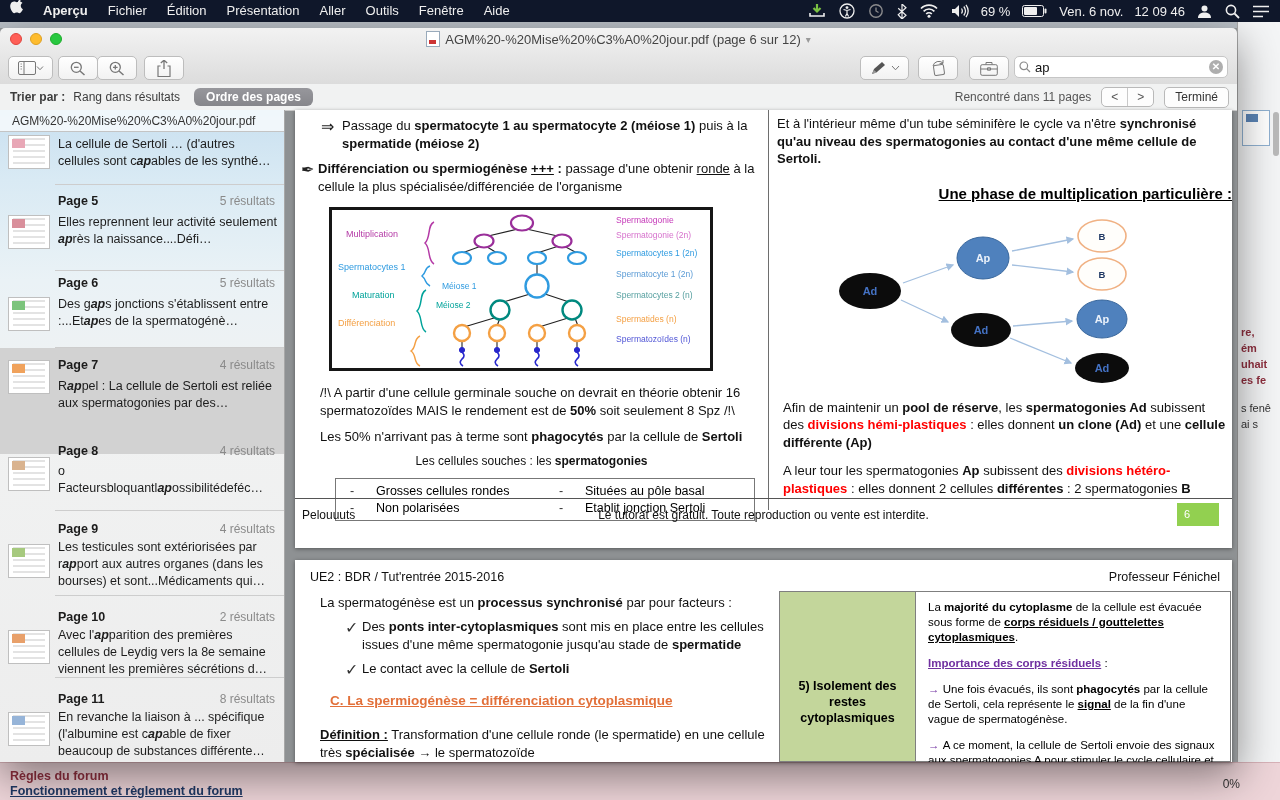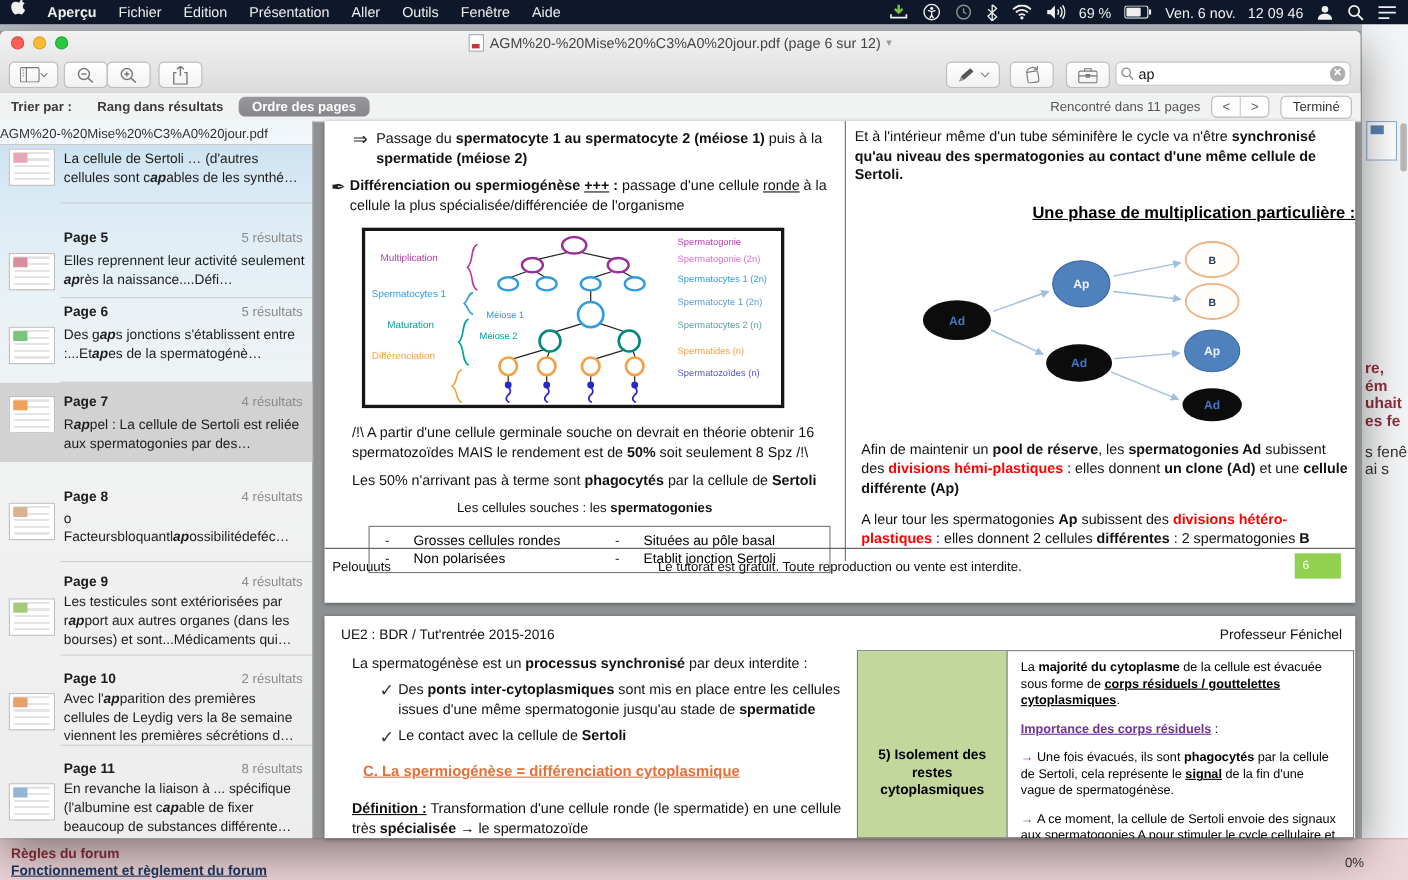--- a/index.html
+++ b/index.html
@@ -8,21 +8,21 @@
   
   .menubar{position:absolute;left:0;top:0;width:1280px;height:22px;background:#0f172a;color:#efefef;
            display:flex;align-items:center;font-size:13px;z-index:60;}
   .mi{padding:0 10px;line-height:22px;}
   .mi.app{font-weight:bold;}
   .mb-right{margin-left:auto;display:flex;align-items:center;gap:7px;padding-right:8px;}
   .si{display:flex;align-items:center;justify-content:center;height:22px;padding:0 3px;}
   .mb-text{font-size:13px;padding:0 2px;}
   
   .bg-right{position:absolute;left:1237px;top:22px;width:43px;height:740px;background:#f4f5f6;border-left:1px solid #a9a9a9;z-index:1;}
-  .bg-frag{position:absolute;left:3px;font-size:14px;font-weight:bold;color:#8e2f3e;white-space:nowrap;overflow:hidden;width:40px;}
+  .bg-frag{position:absolute;left:3px;font-size:11px;font-weight:bold;color:#8e2f3e;white-space:nowrap;overflow:hidden;width:40px;}
   .bg-frag.plain{color:#333;font-weight:normal;}
   .bg-mini{position:absolute;left:4px;top:88px;width:26px;height:34px;background:#fff;border:1px solid #8fb0d0;}
   .bg-mini:after{content:"";position:absolute;left:3px;top:3px;width:12px;height:8px;background:#5b84b5;}
   .bg-scroll{position:absolute;right:2px;top:90px;width:6px;height:44px;border-radius:3px;background:#b9b9b9;}
   .bg-bottom{position:absolute;left:0;top:762px;width:1280px;height:38px;background:#eed5d9;border-top:1px solid #d8b2b8;z-index:1;}
   .forum-title{position:absolute;left:10px;top:6px;font-size:12.5px;font-weight:bold;color:#8e2f3e;}
   .forum-link{position:absolute;left:10px;top:21px;font-size:12.5px;font-weight:bold;color:#1f3864;text-decoration:underline;}
   .zoom-pct{position:absolute;right:40px;top:14px;font-size:12px;color:#333;}
   
   .window{position:absolute;left:0;top:28px;width:1237px;height:734px;z-index:10;
@@ -46,34 +46,34 @@
   .tbtn svg{display:block;}
   .searchfield{position:absolute;top:6px;left:1014px;width:214px;height:22px;background:#fff;border:1px solid #c6c6c6;
         border-radius:5px;display:flex;align-items:center;padding:0 4px;box-sizing:border-box;}
   .searchfield .q{font-size:13px;color:#111;margin-left:4px;flex:1;}
   .clearbtn{width:14px;height:14px;border-radius:50%;background:#aeaeae;color:#fff;font-size:10px;line-height:14px;
         text-align:center;font-weight:bold;}
   
   .findbar{position:absolute;left:0;top:56px;width:100%;height:26px;background:#f1f2f2;border-bottom:1px solid #c9c9c9;
         display:flex;align-items:center;font-size:12px;color:#3c3c3c;}
   .fb-label{font-weight:bold;margin-left:10px;}
-  .fb-rank{font-weight:bold;margin-left:23px;}
+  .fb-rank{font-weight:normal;margin-left:8px;}
   .fb-pill{margin-left:14px;background:linear-gradient(#97979c,#86868b);color:#fff;font-weight:bold;
         border-radius:6px;padding:2px 12px;}
   .fb-found{margin-left:auto;color:#555;}
   .fb-nav{display:flex;margin-left:10px;border:1px solid #b9b9b9;border-radius:5px;overflow:hidden;background:#fdfdfd;}
   .fb-nav .nb{width:25px;height:18px;text-align:center;line-height:18px;color:#555;}
   .fb-nav .nb:first-child{border-right:1px solid #c9c9c9;}
   .fb-done{margin-left:10px;margin-right:8px;border:1px solid #b9b9b9;border-radius:5px;background:#fdfdfd;
         padding:1px 10px;height:17px;line-height:17px;color:#333;}
   
   .sidebar{position:absolute;left:0;top:82px;width:285px;height:652px;overflow:hidden;border-right:1px solid #a8a8a8;box-sizing:border-box;
     background:linear-gradient(180deg,#c9e0f0 0px,#d9eaf4 70px,#eaf2f6 170px,#f1f2f2 300px,#ededed 652px);}
   .file-hdr{position:absolute;left:0;top:0;width:100%;height:22px;background:rgba(255,255,255,.72);
-    border-bottom:1px solid #c4c4c4;font-size:12px;color:#333;line-height:22px;box-sizing:border-box;
+    border-bottom:1px solid #c4c4c4;font-size:12px;color:#333;line-height:22px;padding-left:12px;box-sizing:border-box;
     white-space:nowrap;overflow:hidden;}
   .srow{position:absolute;left:0;width:285px;}
   .srow.sel{background:#d2d2d2;}
   .thumb{position:absolute;left:8px;top:3px;width:42px;height:34px;background:#fff;border:1px solid #bfbfbf;box-sizing:border-box;
     background-image:linear-gradient(var(--acc),var(--acc)),repeating-linear-gradient(180deg,#e3e3e3 0 2px,#fff 2px 6px);
     background-size:13px 9px,32px 100%;background-position:3px 3px,4px 2px;background-repeat:no-repeat,no-repeat;}
   .meta{position:absolute;left:58px;right:10px;top:0;height:16px;font-size:12.5px;}
   .meta .pg{font-weight:bold;color:#1c1c1c;}
   .meta .cnt{float:right;color:#8a8a8a;font-size:12px;}
   .snip{position:absolute;left:58px;right:8px;font-size:12.5px;line-height:17px;color:#1d1d1d;white-space:pre-line;}
@@ -311,35 +311,35 @@
 
   <div class="sidebar">
     <div class="file-hdr">AGM%20-%20Mise%20%C3%A0%20jour.pdf</div>
 
     <div class="srow" style="top:22px;height:52px">
       <div class="thumb" style="--acc:#e8a7b6"></div>
       <div class="snip" style="top:4px">La cellule de Sertoli … (d'autres cellules sont c<b><i>ap</i></b>ables de les synthé…</div>
     </div>
     <div class="sdiv" style="top:74px"></div>
 
-    <div class="srow" style="top:99px;height:70px">
+    <div class="srow" style="top:84px;height:70px">
       <div class="thumb" style="top:21px;--acc:#d98f9b"></div>
       <div class="meta"><span class="pg">Page 5</span><span class="cnt">5 résultats</span></div>
       <div class="snip" style="top:20px">Elles reprennent leur activité seulement <b><i>ap</i></b>rès la naissance....Défi…</div>
     </div>
     <div class="sdiv" style="top:160px"></div>
 
     <div class="srow" style="top:166px;height:70px">
       <div class="thumb" style="top:21px;--acc:#7cc47c"></div>
       <div class="meta"><span class="pg">Page 6</span><span class="cnt">5 résultats</span></div>
       <div class="snip" style="top:20px">Des g<b><i>ap</i></b>s jonctions s'établissent entre :...Et<b><i>ap</i></b>es de la spermatogénè…</div>
     </div>
     <div class="sdiv" style="top:237px"></div>
 
-    <div class="srow sel" style="top:238px;height:72px">
+    <div class="srow sel" style="top:238px;height:106px">
       <div class="thumb" style="top:12px;--acc:#f0a25c"></div>
       <div class="meta" style="top:10px"><span class="pg">Page 7</span><span class="cnt">4 résultats</span></div>
       <div class="snip" style="top:30px">R<b><i>ap</i></b>pel : La cellule de Sertoli est reliée aux spermatogonies par des…</div>
     </div>
 
     <div class="srow" style="top:334px;height:62px">
       <div class="thumb" style="top:13px;--acc:#d9b38f"></div>
       <div class="meta"><span class="pg">Page 8</span><span class="cnt">4 résultats</span></div>
       <div class="snip" style="top:19px">o
 Facteursbloquantl<b><i>ap</i></b>ossibilitédeféc…</div>
@@ -368,21 +368,21 @@
   </div>
 
   <div class="page p6">
     <div class="col-left">
       <div class="bullet-row" style="margin-top:7px">
         <span class="gl">⇒</span>
         <p class="t"><span>Passage du </span><span style="font-weight: 700;">spermatocyte 1 au spermatocyte 2 (méiose 1)</span><span> puis à la </span><span style="font-weight: 700;">spermatide (méiose 2)</span></p>
       </div>
       <div class="bullet-row b2" style="margin-top:8px">
         <span class="gl">✒</span>
-        <p class="t"><span style="font-weight: 700;">Différenciation ou spermiogénèse </span><span style="font-weight: 700; text-decoration: underline;">+++</span><span style="font-weight: 700;"> :</span><span> passage d'une cellule </span><span style="text-decoration: underline;">ronde</span><span> à la cellule la plus spécialisée/différenciée de l'organisme</span></p>
+        <p class="t"><span style="font-weight: 700;">Différenciation ou spermiogénèse </span><span style="font-weight: 700; text-decoration: underline;">+++</span><span style="font-weight: 700;"> :</span><span> passage d'une obtenir </span><span style="text-decoration: underline;">ronde</span><span> à la cellule la plus spécialisée/différenciée de l'organisme</span></p>
       </div>
 
       <div class="diagram1">
         <svg width="378" height="158" viewBox="0 0 378 158">
 
           <text x="14" y="27" font-size="9" fill="#b43aa6">Multiplication</text>
           <text x="6" y="60" font-size="9" fill="#2f9be0">Spermatocytes 1</text>
           <text x="20" y="88" font-size="9" fill="#00a39a">Maturation</text>
           <text x="6" y="116" font-size="9" fill="#f4a044">Différenciation</text>
 
@@ -525,21 +525,21 @@
     <div class="footer">
       <span class="f-author">Pelouuuts</span>
       <span class="f-notice">Le tutorat est gratuit. Toute reproduction ou vente est interdite.</span>
       <span class="f-page">6</span>
     </div>
   </div>
 
   <div class="page p7">
     <span class="p7h-left">UE2 : BDR / Tut'rentrée 2015-2016</span>
     <span class="p7h-right">Professeur Fénichel</span>
-    <p class="t p7-intro"><span>La spermatogénèse est un </span><span style="font-weight: 700;">processus synchronisé</span><span> par deux interdite :</span></p>
+    <p class="t p7-intro"><span>La spermatogénèse est un </span><span style="font-weight: 700;">processus synchronisé</span><span> par pour facteurs :</span></p>
     <div class="check" style="top:58px">
       <span class="gl">✓</span>
       <p class="t"><span>Des </span><span style="font-weight: 700;">ponts inter-cytoplasmiques</span><span> sont mis en place entre les cellules issues d'une même spermatogonie jusqu'au stade de </span><span style="font-weight: 700;">spermatide</span></p>
     </div>
     <div class="check" style="top:100px">
       <span class="gl">✓</span>
       <p class="t"><span>Le contact avec la cellule de </span><span style="font-weight: 700;">Sertoli</span></p>
     </div>
     <div class="p7-headc">C. La spermiogénèse = différenciation cytoplasmique</div>
     <p class="t p7-def"><span style="font-weight: 700; text-decoration: underline;">Définition :</span><span> Transformation d'une cellule ronde (le spermatide) en une cellule très </span><span style="font-weight: 700;">spécialisée</span><span> → le spermatozoïde</span></p>

